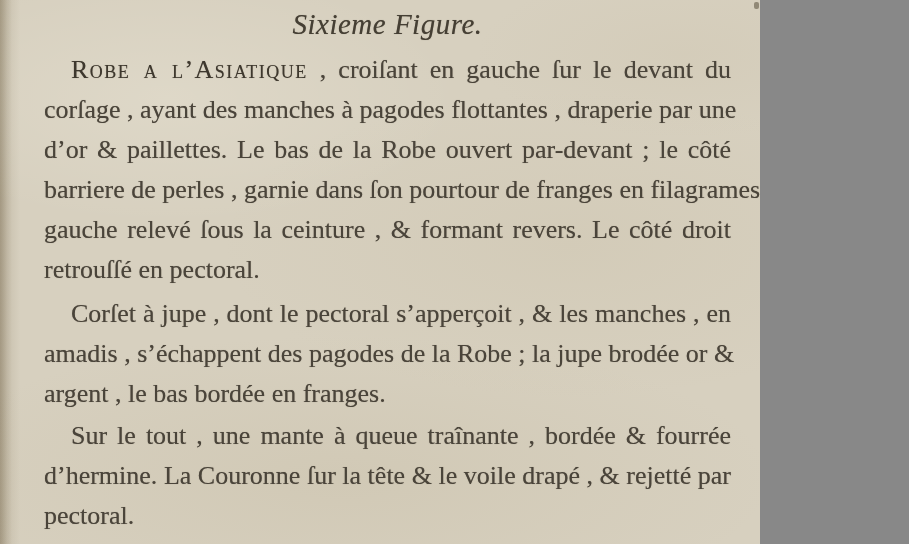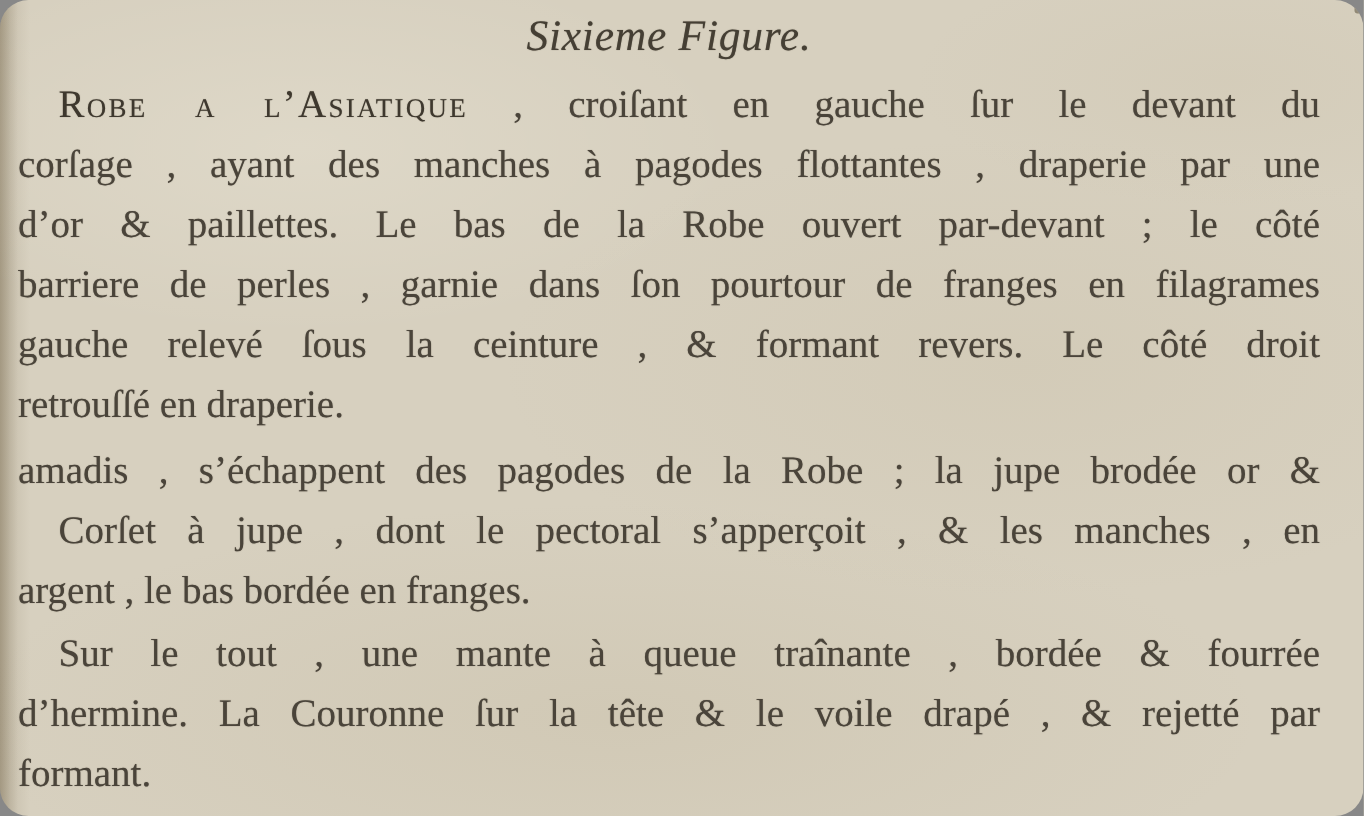--- a/index.html
+++ b/index.html
@@ -1,32 +1,31 @@
 <!DOCTYPE html>
 <html><head>
 <meta charset="utf-8">
 <style>
   html, body { margin: 0; padding: 0; background: #888; }
   .page {
     position: relative;
-    width: 909px;
+    width: 760px;
     height: 544px;
     overflow: hidden;
     box-sizing: border-box;
     background-color: #d7d0bf;
     background-image:
       radial-gradient(ellipse 420px 180px at 22% 18%, rgba(255,252,240,0.18), transparent 70%),
       radial-gradient(ellipse 500px 220px at 75% 45%, rgba(182,168,135,0.12), transparent 70%),
       radial-gradient(ellipse 600px 200px at 45% 88%, rgba(172,158,124,0.14), transparent 72%),
       radial-gradient(ellipse 300px 120px at 90% 10%, rgba(186,172,140,0.10), transparent 70%),
       linear-gradient(90deg, rgba(130,116,88,0.38) 0px, rgba(130,116,88,0.16) 7px, rgba(130,116,88,0.0) 20px);
     font-family: "Liberation Serif", "DejaVu Serif", serif;
     color: #4a443a;
-    padding: 4px 29px 0 12px;
-    border-radius: 19px;
+    padding: 4px 29px 0 44px;
   }
   .title {
     font-style: italic;
     font-size: 29px;
     line-height: 40px;
     text-align: center;
     letter-spacing: 0.5px;
     color: #453f34;
     text-shadow: 0 0 0.7px rgba(60,52,40,0.55);
   }
@@ -76,27 +75,27 @@
   <div class="speck"></div>
 
   <div class="title">Sixieme Figure.</div>
 
   <div class="para para-1">
     <div class="line indent"><span class="sc">Robe a l’Asiatique</span><span> , croiſant en gauche ſur le devant du</span></div>
     <div class="line">corſage , ayant des manches à pagodes flottantes , draperie par une</div>
     <div class="line">d’or &amp; paillettes. Le bas de la Robe ouvert par-devant ; le côté</div>
     <div class="line">barriere de perles , garnie dans ſon pourtour de franges en filagrames</div>
     <div class="line">gauche relevé ſous la ceinture , &amp; formant revers. Le côté droit</div>
-    <div class="line last">retrouſſé en draperie.</div>
+    <div class="line last">retrouſſé en pectoral.</div>
   </div>
 
   <div class="para para-2">
+    <div class="line indent">Corſet à jupe , dont le pectoral s’apperçoit , &amp; les manches , en</div>
     <div class="line">amadis , s’échappent des pagodes de la Robe ; la jupe brodée or &amp;</div>
-    <div class="line indent">Corſet à jupe , dont le pectoral s’apperçoit , &amp; les manches , en</div>
     <div class="line last">argent , le bas bordée en franges.</div>
   </div>
 
   <div class="para para-3">
     <div class="line indent">Sur le tout , une mante à queue traînante , bordée &amp; fourrée</div>
     <div class="line">d’hermine. La Couronne ſur la tête &amp; le voile drapé , &amp; rejetté par</div>
-    <div class="line last">formant.</div>
+    <div class="line last">pectoral.</div>
   </div>
 </div>
 
 </body></html>

